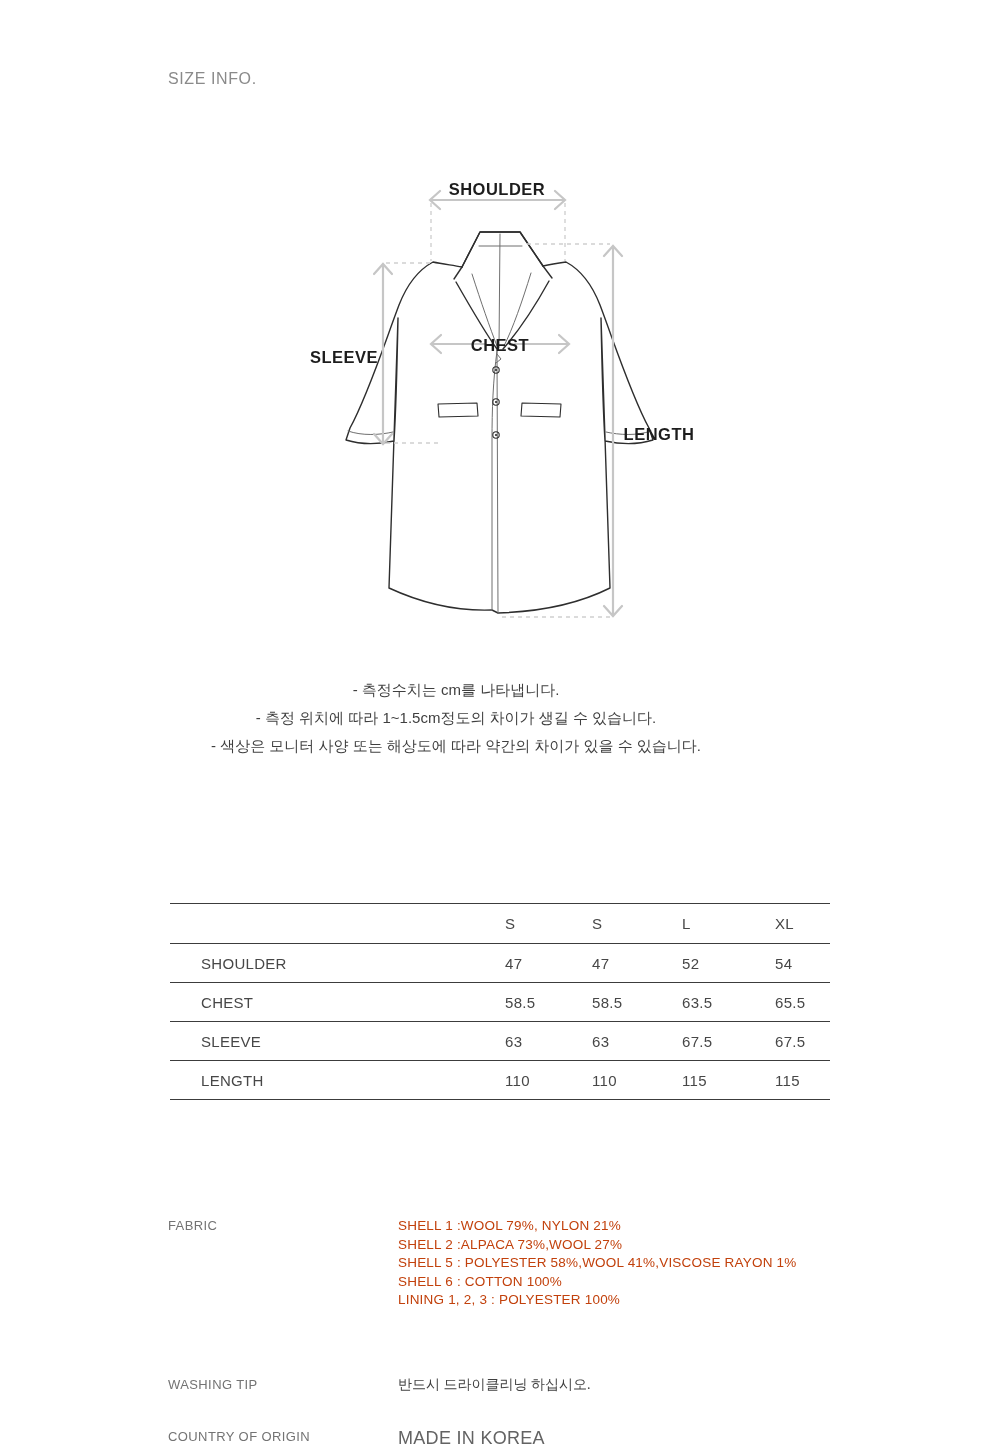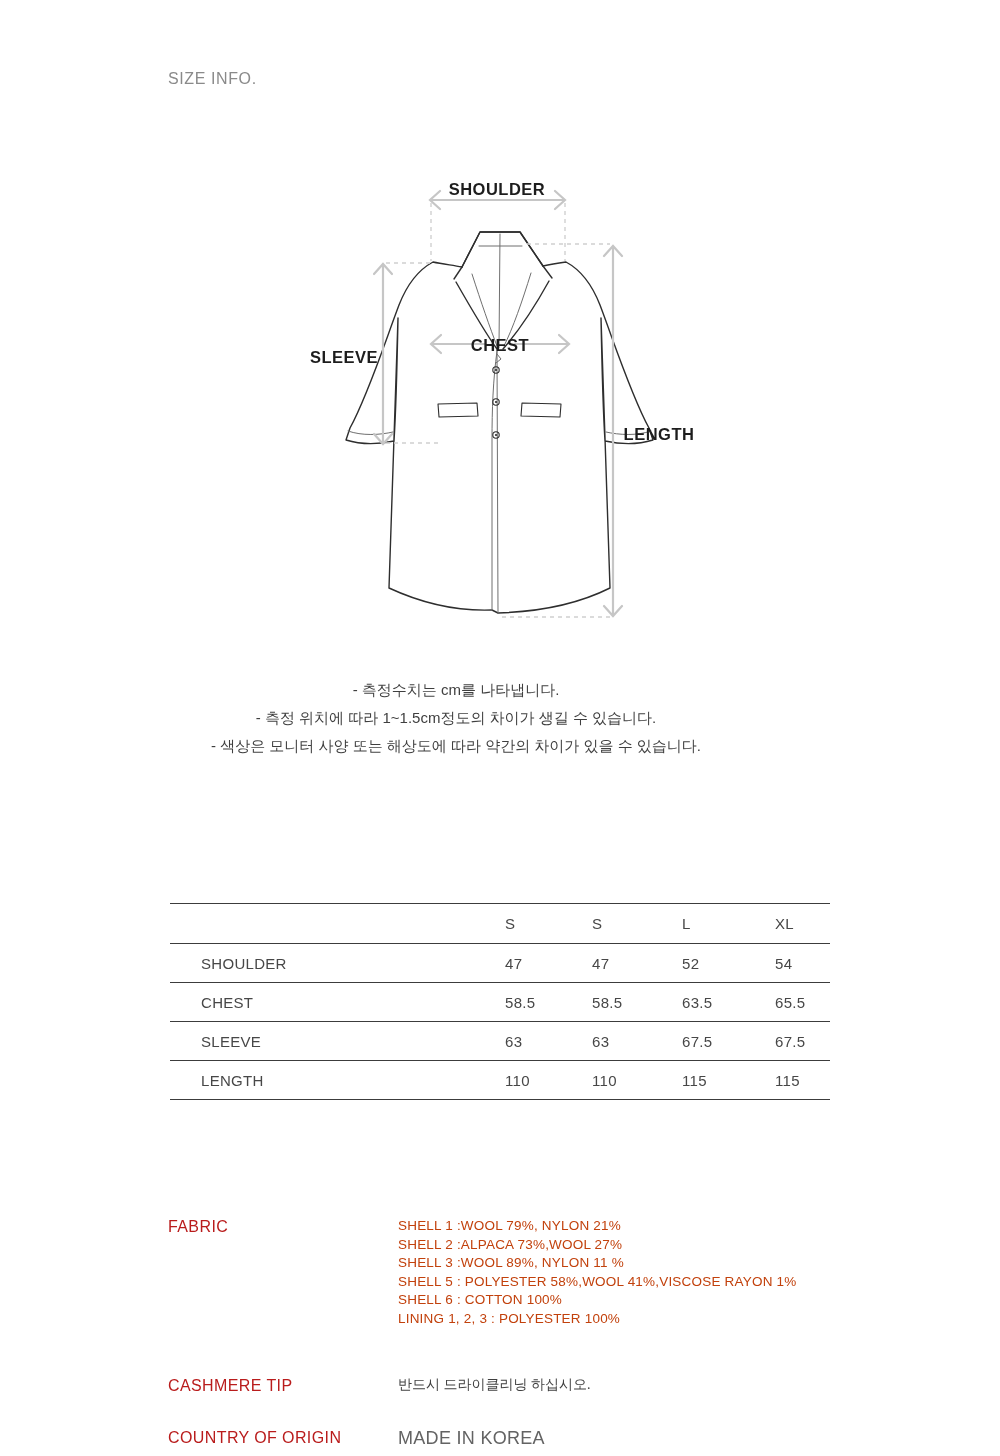--- a/index.html
+++ b/index.html
@@ -19,21 +19,21 @@
   .dash{fill:none;stroke:#d0d0d0;stroke-width:1.4;stroke-dasharray:4 4;}
   .meas-label{font-family:"Liberation Sans","DejaVu Sans",sans-serif;font-size:16.5px;font-weight:bold;fill:#1d1d1d;letter-spacing:.5px;}
   .notes{left:0;top:676px;width:912px;text-align:center;font-size:15px;color:#3f3f3f;line-height:28px;}
   .size-table{left:170px;top:903px;width:660px;border-collapse:collapse;table-layout:fixed;
     font-size:15px;color:#474747;letter-spacing:.3px;}
   .size-table tr{border-top:1.5px solid #3c3c3c;}
   .size-table tr.last{border-bottom:1.5px solid #3c3c3c;}
   .size-table th,.size-table td{font-weight:normal;text-align:left;padding:0;height:38px;vertical-align:middle;}
   .size-table thead th{height:39px;}
   .size-table .c-label{padding-left:31px;}
-  .detail-label{font-size:16px;color:#b91c1c;letter-spacing:.4px;}
+  .detail-label{font-size:13px;color:#737373;letter-spacing:.4px;}
   .fabric-lines{font-size:13.5px;color:#c2410c;line-height:18.5px;letter-spacing:.2px;}
   .detail-value{font-size:14px;color:#3f3f3f;font-family:Liberation Serif, serif;}
   .origin-value{font-size:18px;color:#636363;letter-spacing:.3px;}
 </style>
 </head>
 <body>
 
 <div class="page">
 
   <div class="abs page-title">SIZE INFO.</div>
@@ -168,25 +168,24 @@
         <td>115</td>
         <td>115</td>
       </tr>
     </tbody>
   </table>
 
   <div class="abs detail-label" style="left:168px;top:1218px">FABRIC</div>
   <div class="abs fabric-lines" style="left:398px;top:1217px">
     <div>SHELL 1 :WOOL 79%, NYLON 21%</div>
     <div>SHELL 2 :ALPACA 73%,WOOL 27%</div>
-    <div>SHELL 3 :WOOL 89%, NYLON 11 %</div>
     <div>SHELL 5 : POLYESTER 58%,WOOL 41%,VISCOSE RAYON 1%</div>
     <div>SHELL 6 : COTTON 100%</div>
     <div>LINING 1, 2, 3 : POLYESTER 100%</div>
   </div>
 
-  <div class="abs detail-label" style="left:168px;top:1377px">CASHMERE TIP</div>
+  <div class="abs detail-label" style="left:168px;top:1377px">WASHING TIP</div>
   <div class="abs detail-value" style="left:398px;top:1376px">반드시 드라이클리닝 하십시오.</div>
 
   <div class="abs detail-label" style="left:168px;top:1429px">COUNTRY OF ORIGIN</div>
   <div class="abs origin-value" style="left:398px;top:1428px">MADE IN KOREA</div>
 
 </div>
 
 </body></html>

